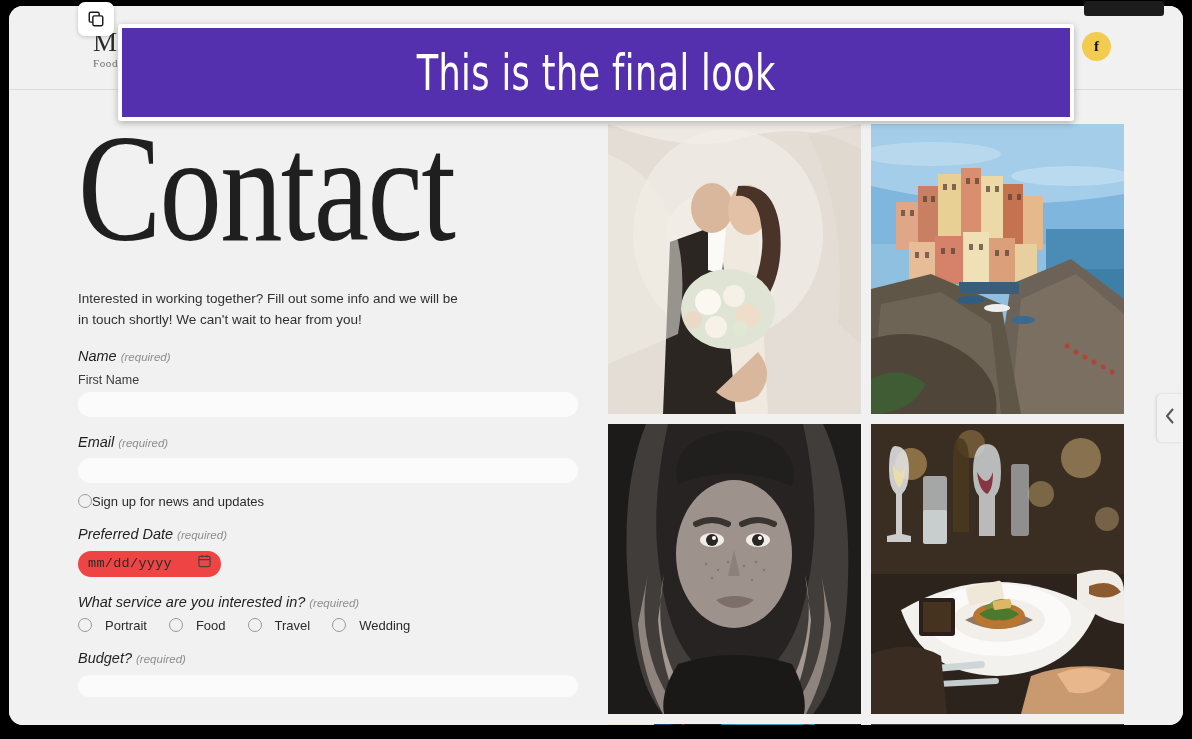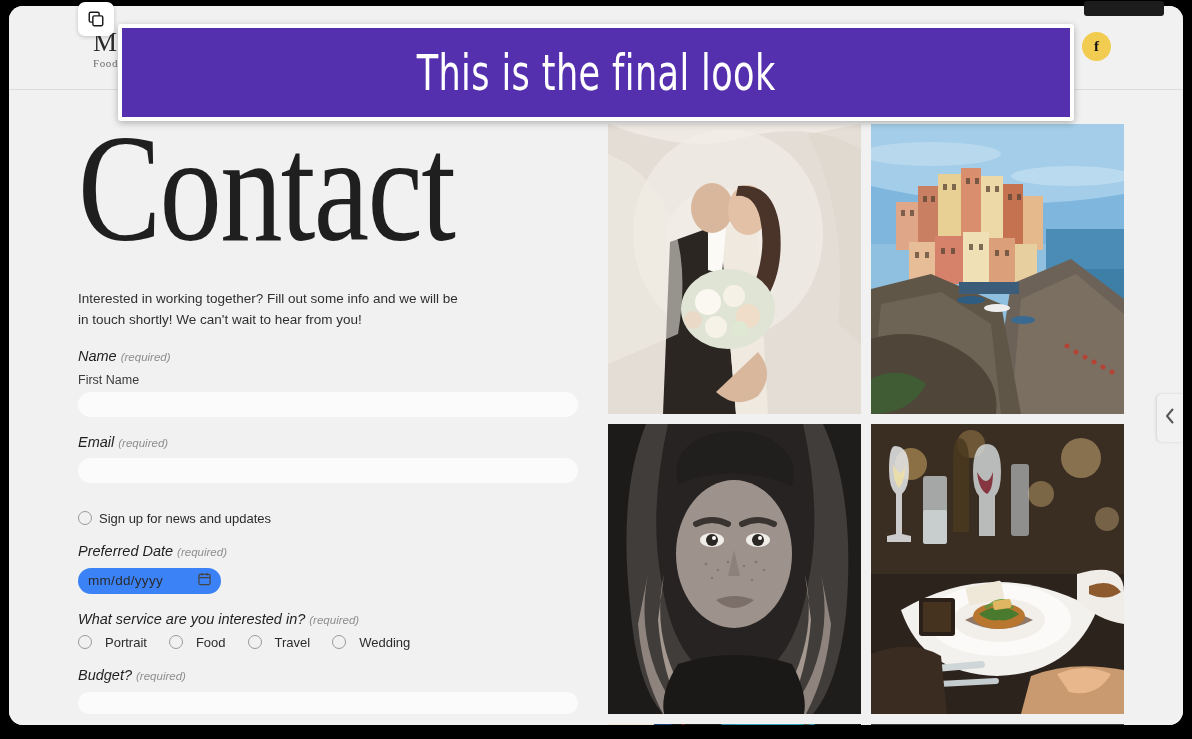--- a/index.html
+++ b/index.html
@@ -163,22 +163,21 @@
     font-size: 12.5px;
     color: #222;
   }
 
   #email-input { margin-top: 8px; }
 
   
   .radio-row {
     display: flex;
     align-items: center;
-    gap: 7px;
-    margin-top: 28px;
+    margin-top: 11px;
   }
   .radio-row.inline-group { gap: 0; margin-top: 8px; flex-wrap: wrap; }
   .radio-item {
     display: flex;
     align-items: center;
     gap: 13px;
     margin-right: 22px;
     cursor: pointer;
   }
   .radio-dot {
@@ -192,27 +191,28 @@
   .radio-label {
     font-size: 13px;
     color: #2b2b2b;
   }
 
   
   .date-input {
     margin-top: 9px;
     width: 143px;
     height: 26px;
-    background: #3b82f6;
+    background: #ef4444;
     border-radius: 13px;
     display: flex;
     align-items: center;
     padding: 0 10px;
     justify-content: space-between;
     cursor: pointer;
+    font-family: Liberation Mono, monospace;
   }
   .date-placeholder {
     font-size: 13.5px;
     color: #2b2b2b;
     letter-spacing: 0.3px;
   }
 
   #budget-input {
     margin-top: 9px;
     height: 22px;

